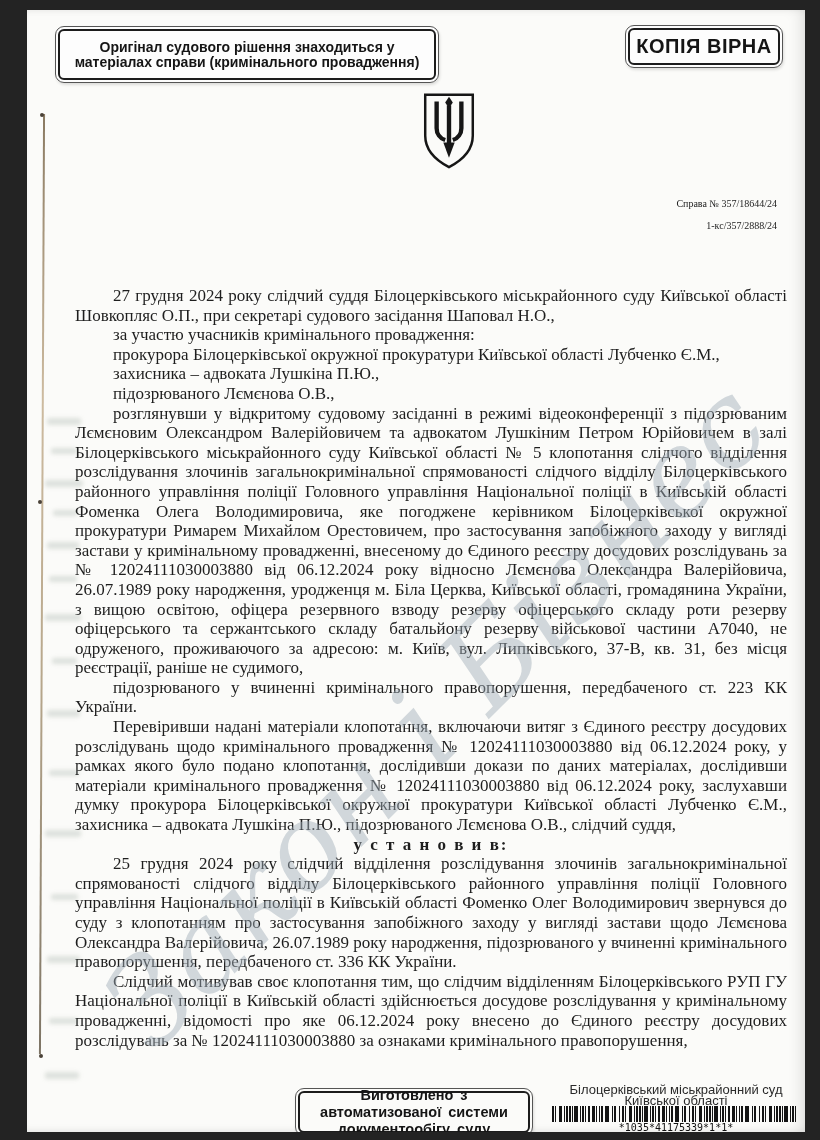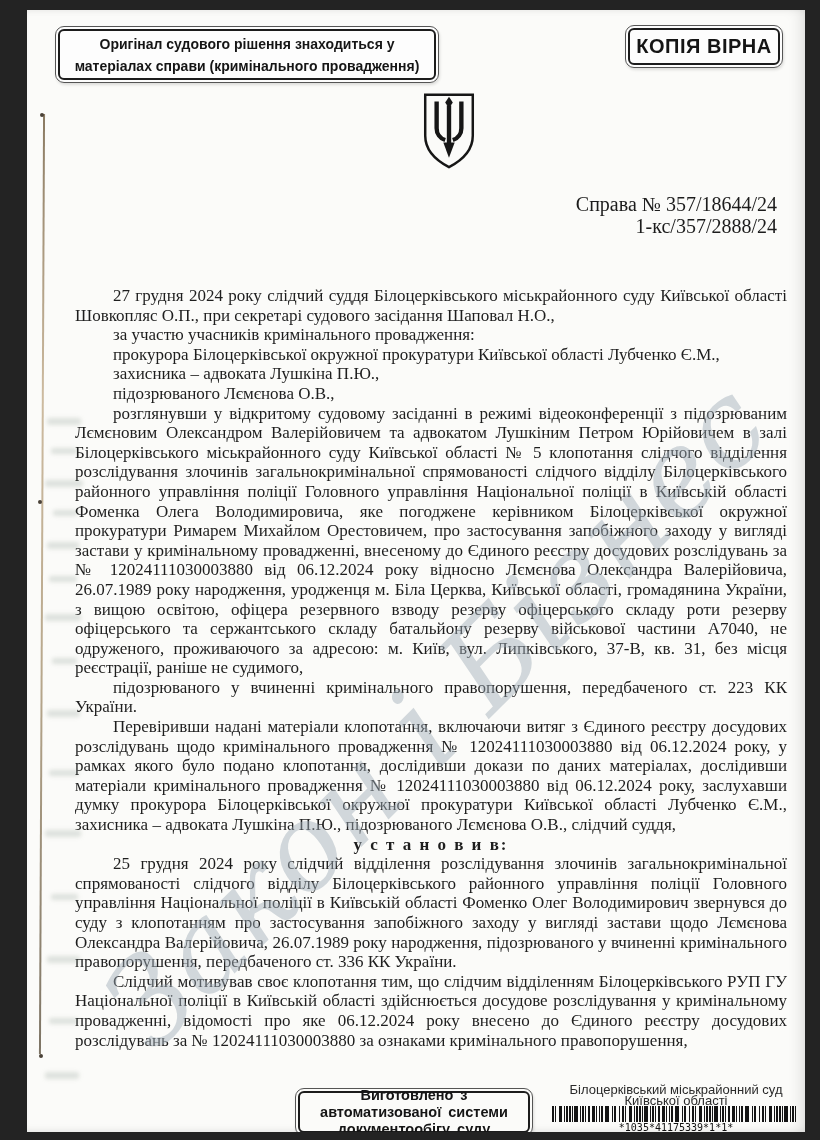--- a/index.html
+++ b/index.html
@@ -28,31 +28,31 @@
   .stampbox .inner{
     border:2px solid #1c1c1c;
     border-radius:6px;
     width:100%;height:100%;
     box-sizing:border-box;
     display:flex;align-items:center;justify-content:center;text-align:center;
     font-family:"Liberation Sans", sans-serif;
     font-weight:bold;color:#151515;
   }
   .origin-stamp{left:28px;top:16px;width:378px;height:51px;}
-  .origin-stamp .inner{font-size:14px;line-height:22px;padding:0 8px;}
+  .origin-stamp .inner{font-size:14px;line-height:15px;padding:0 8px;}
   .copy-stamp{left:598px;top:15px;width:152px;height:37px;}
   .copy-stamp .inner{font-size:20px;letter-spacing:.5px;}
   .footer-stamp{left:268px;top:1078px;width:232px;height:42px;z-index:6;background:#fbfbf9;}
   .footer-stamp .inner{font-size:14.5px;line-height:17px;word-spacing:3px;padding:0 12px;}
   
   .trident{position:absolute;left:393px;top:82px;}
   
   .case-no{
     position:absolute;right:28px;top:183px;text-align:right;
-    font-size:20px;line-height:22px;color:#1c1c1c;
+    font-size:10px;line-height:22px;color:#1c1c1c;
   }
   .doc-title{
     position:absolute;left:48px;top:240px;width:712px;text-align:center;
     font-size:17px;font-weight:bold;letter-spacing:3px;color:#1a1a1a;
   }
   
   .content{
     position:absolute;left:48px;top:276px;width:712px;
     font-size:17px;line-height:19.6px;color:#1e1e1e;
     text-align:justify;

